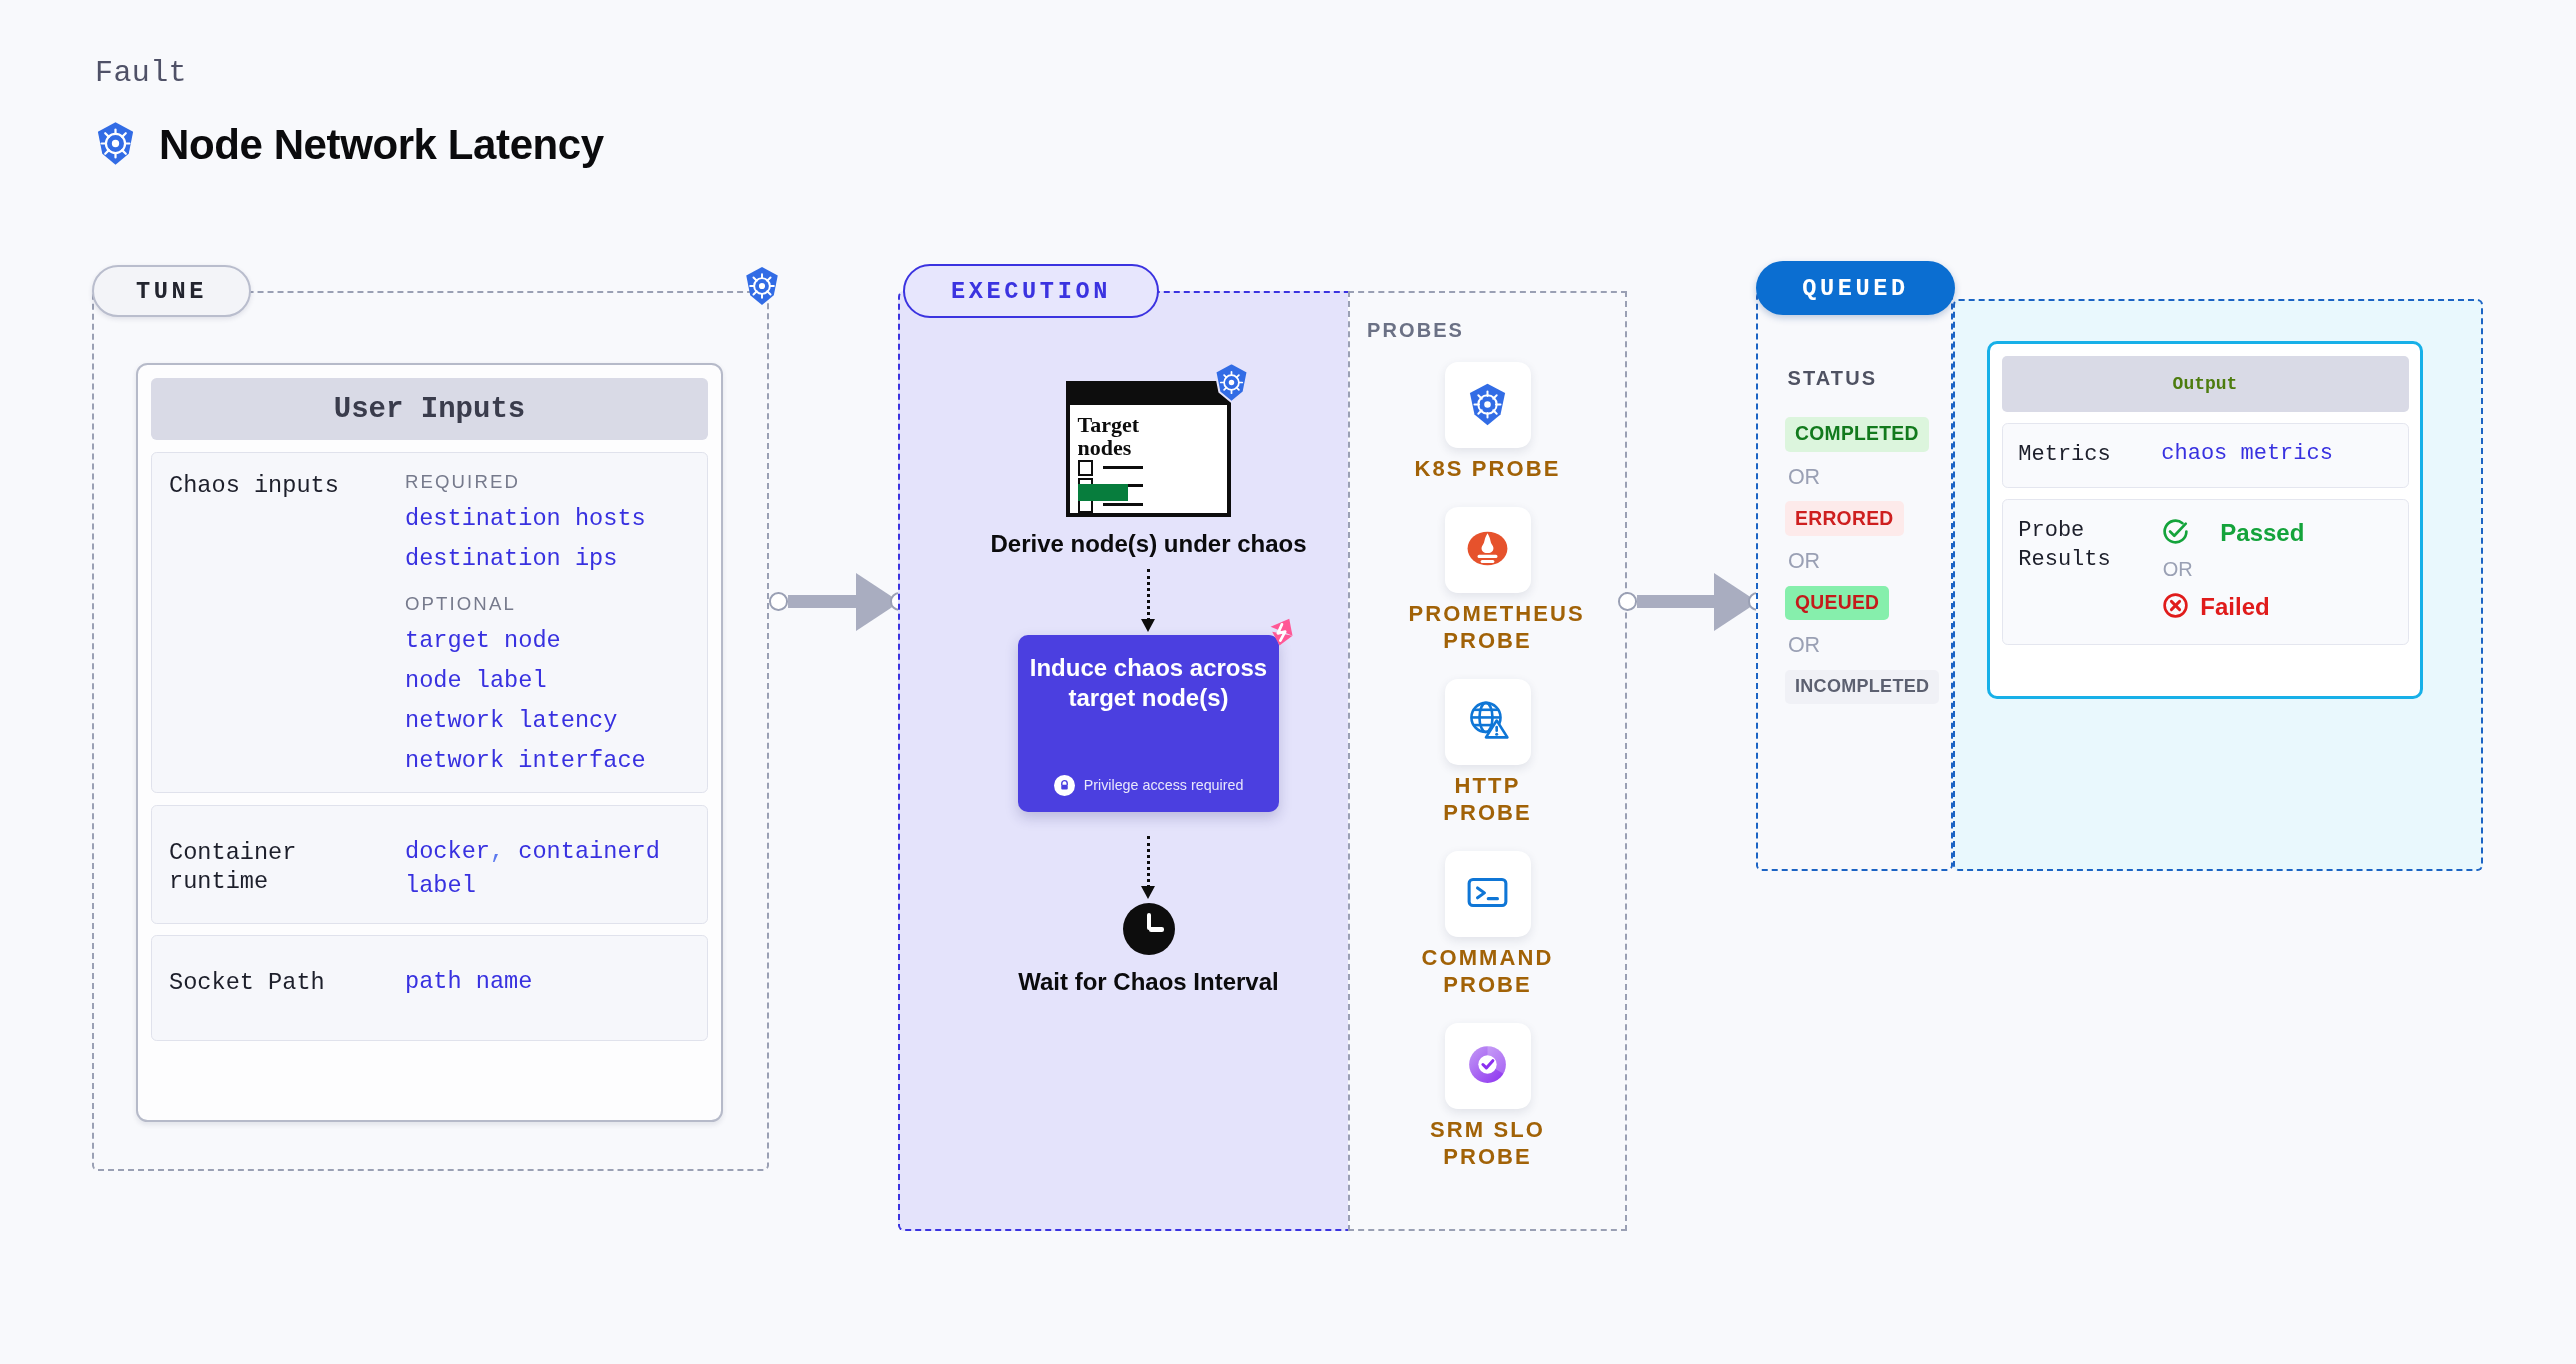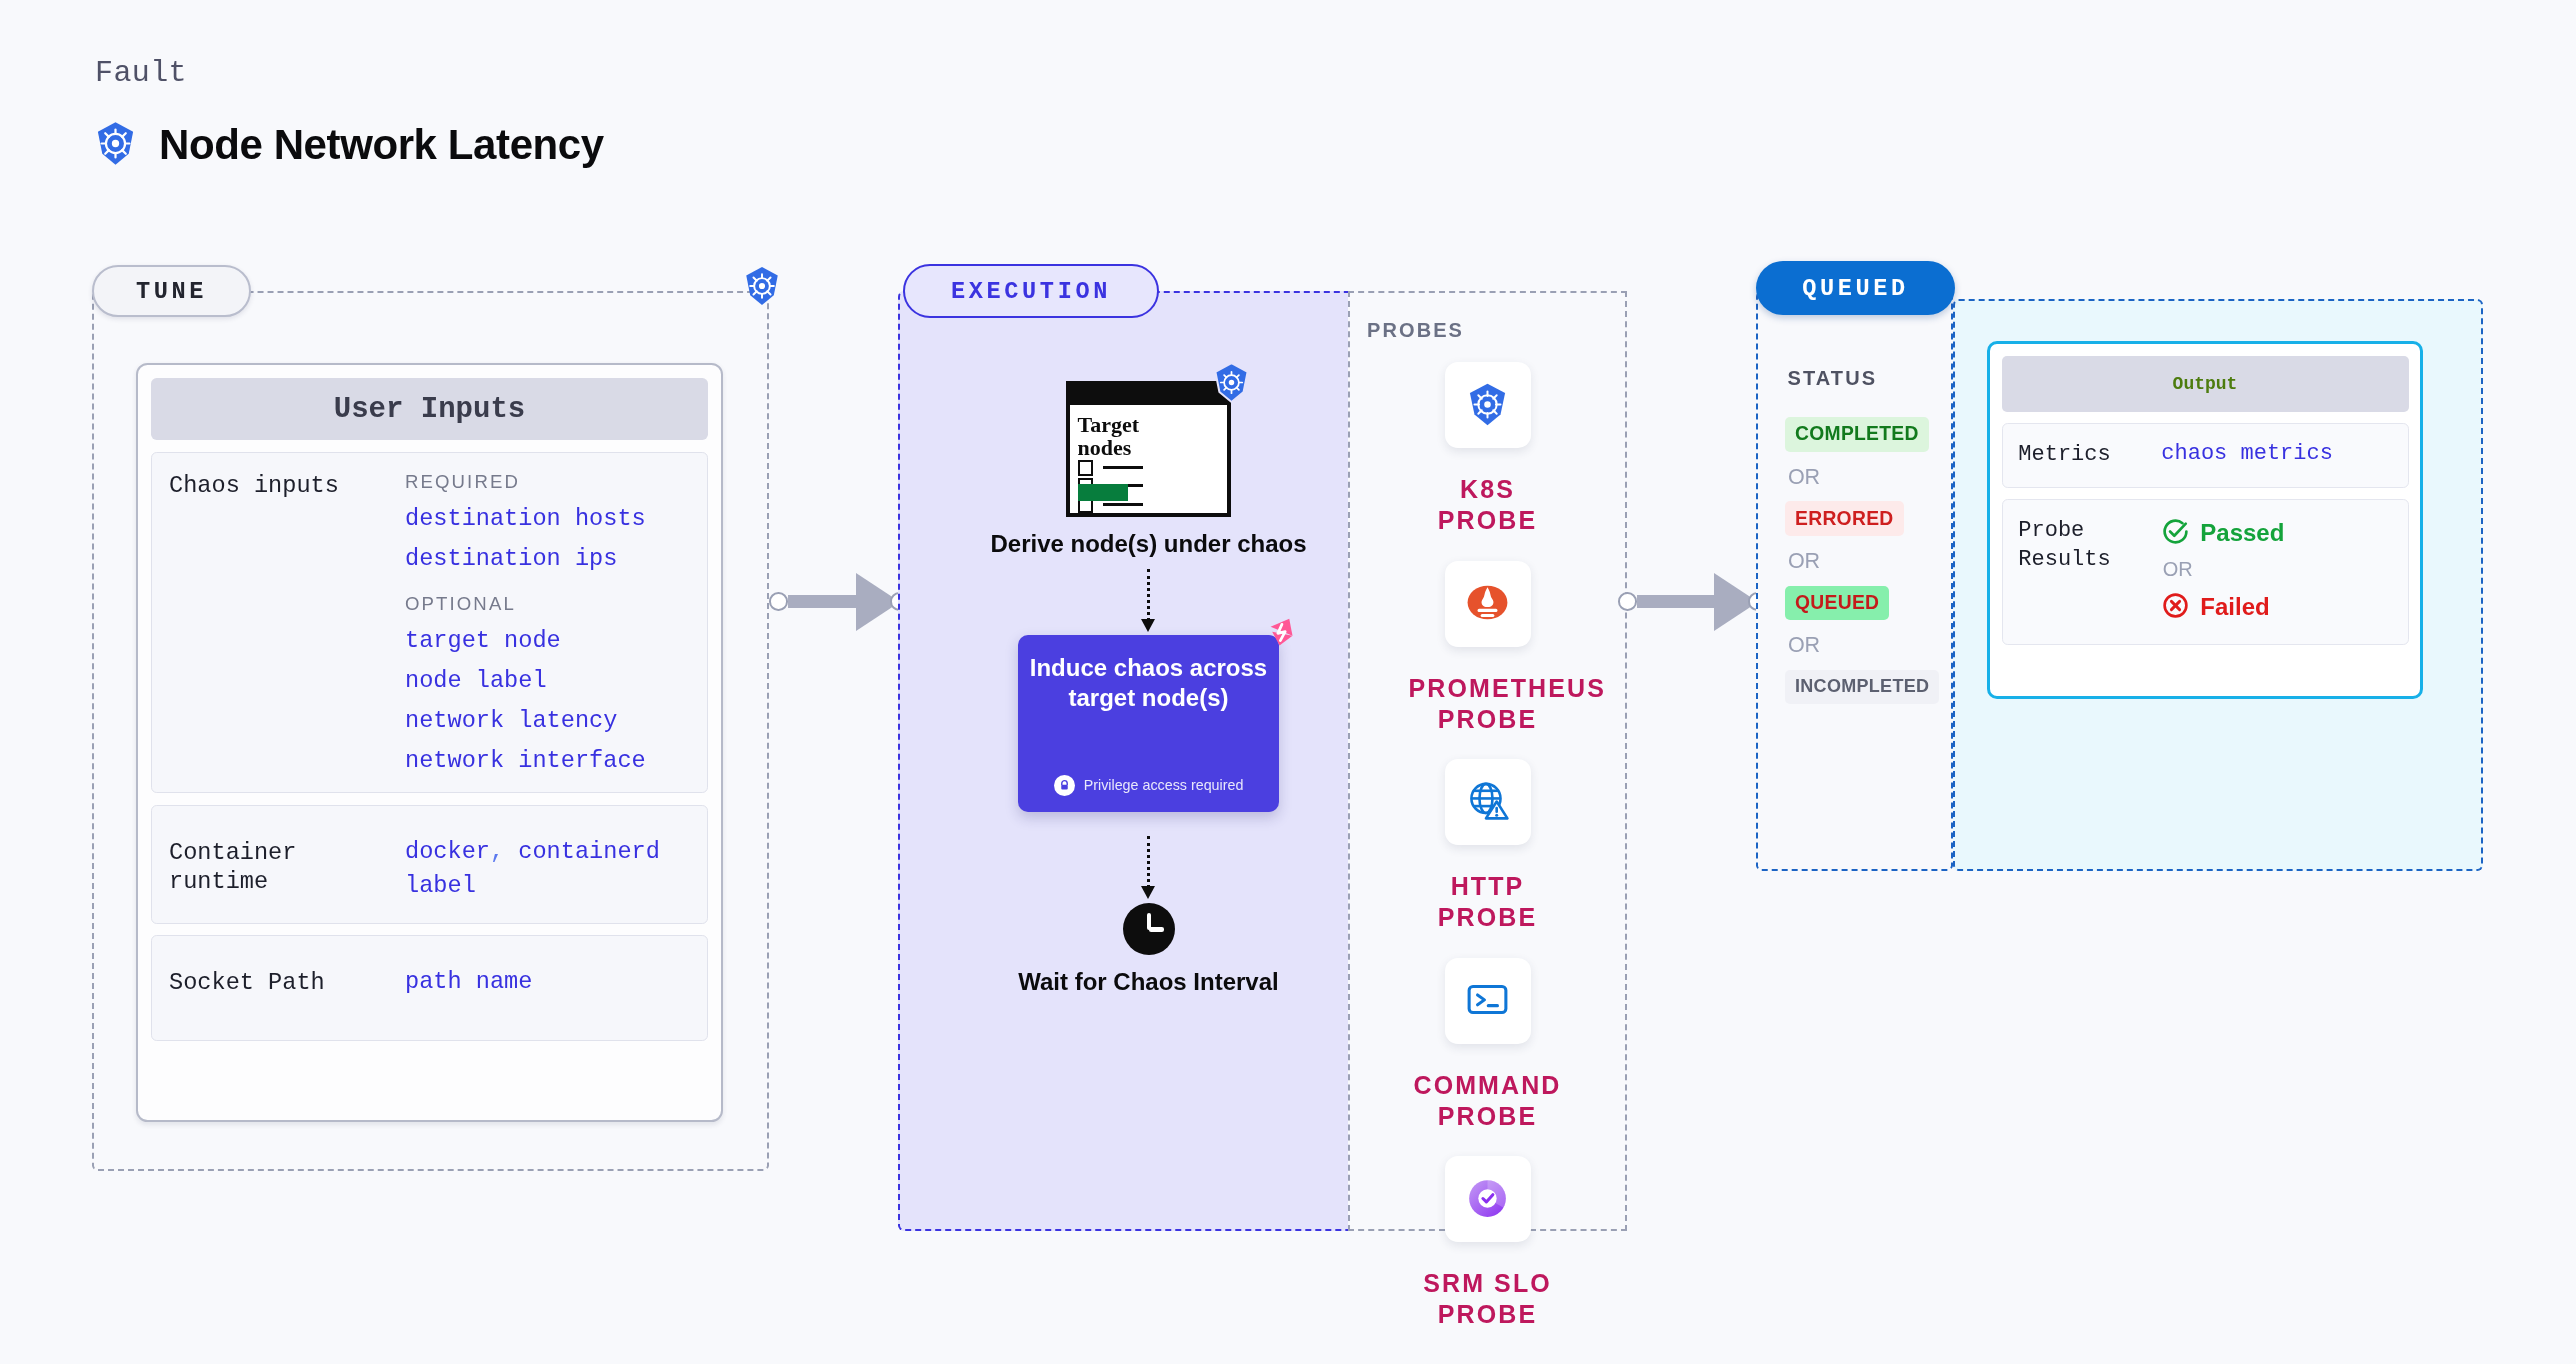--- a/index.html
+++ b/index.html
@@ -112,22 +112,22 @@
   .probe {
     display: flex; flex-direction: column; align-items: center;
     margin-bottom: 24px;
   }
   .probe-tile {
     width: 86px; height: 86px; border-radius: 13px; background: #fff;
     box-shadow: 0 3.6px 10px rgba(40,45,80,.10);
     display: flex; align-items: center; justify-content: center;
   }
   .probe-cap {
-    margin-top: 26px; text-align: center; max-width: 158px;
-    font-size: 25px; letter-spacing: 2.1px; color: #be185d; font-weight: 600;
+    margin-top: 7px; text-align: center; max-width: 158px;
+    font-size: 22px; letter-spacing: 2.1px; color: #a16207; font-weight: 600;
     line-height: 1.25;
   }
 
   
   .flow {
     position: absolute; left: 57px; top: 90px; width: 387px;
     display: flex; flex-direction: column; align-items: center;
   }
   .node-card { position: relative; width: 165px; height: 136px; }
   .nc-frame {
@@ -227,21 +227,21 @@
   }
   .out-label {
     font-family: "Liberation Mono", monospace; font-size: 22px;
     color: #1d1f2b; width: 143px; flex: 0 0 143px; line-height: 1.3;
   }
   .out-val {
     font-family: "Liberation Mono", monospace; font-size: 22px; color: #3831e0;
   }
   .pf { display: flex; align-items: center; gap: 10px; }
   .pf .txt { font-size: 24px; font-weight: 700; }
-  .pf.pass .txt { color: #14a33b; }
+  .pf.pass .txt { color: #14a33b; margin-left: 20px; }
   .pf.fail .txt { color: #e01b1b; }
   .out-or { font-size: 20px; color: #9aa0b4; margin: 10px 0 10px 1.4px; }
 
   
   .conn { position: absolute; height: 57px; display: flex; align-items: center; }
   .conn .dot {
     width: 18.6px; height: 18.6px; border-radius: 50%; background: #fff;
     border: 2.9px solid #9aa0b4; flex: 0 0 18.6px;
   }
   .conn .bar { height: 13px; background: #a9adc0; flex: 1; }

